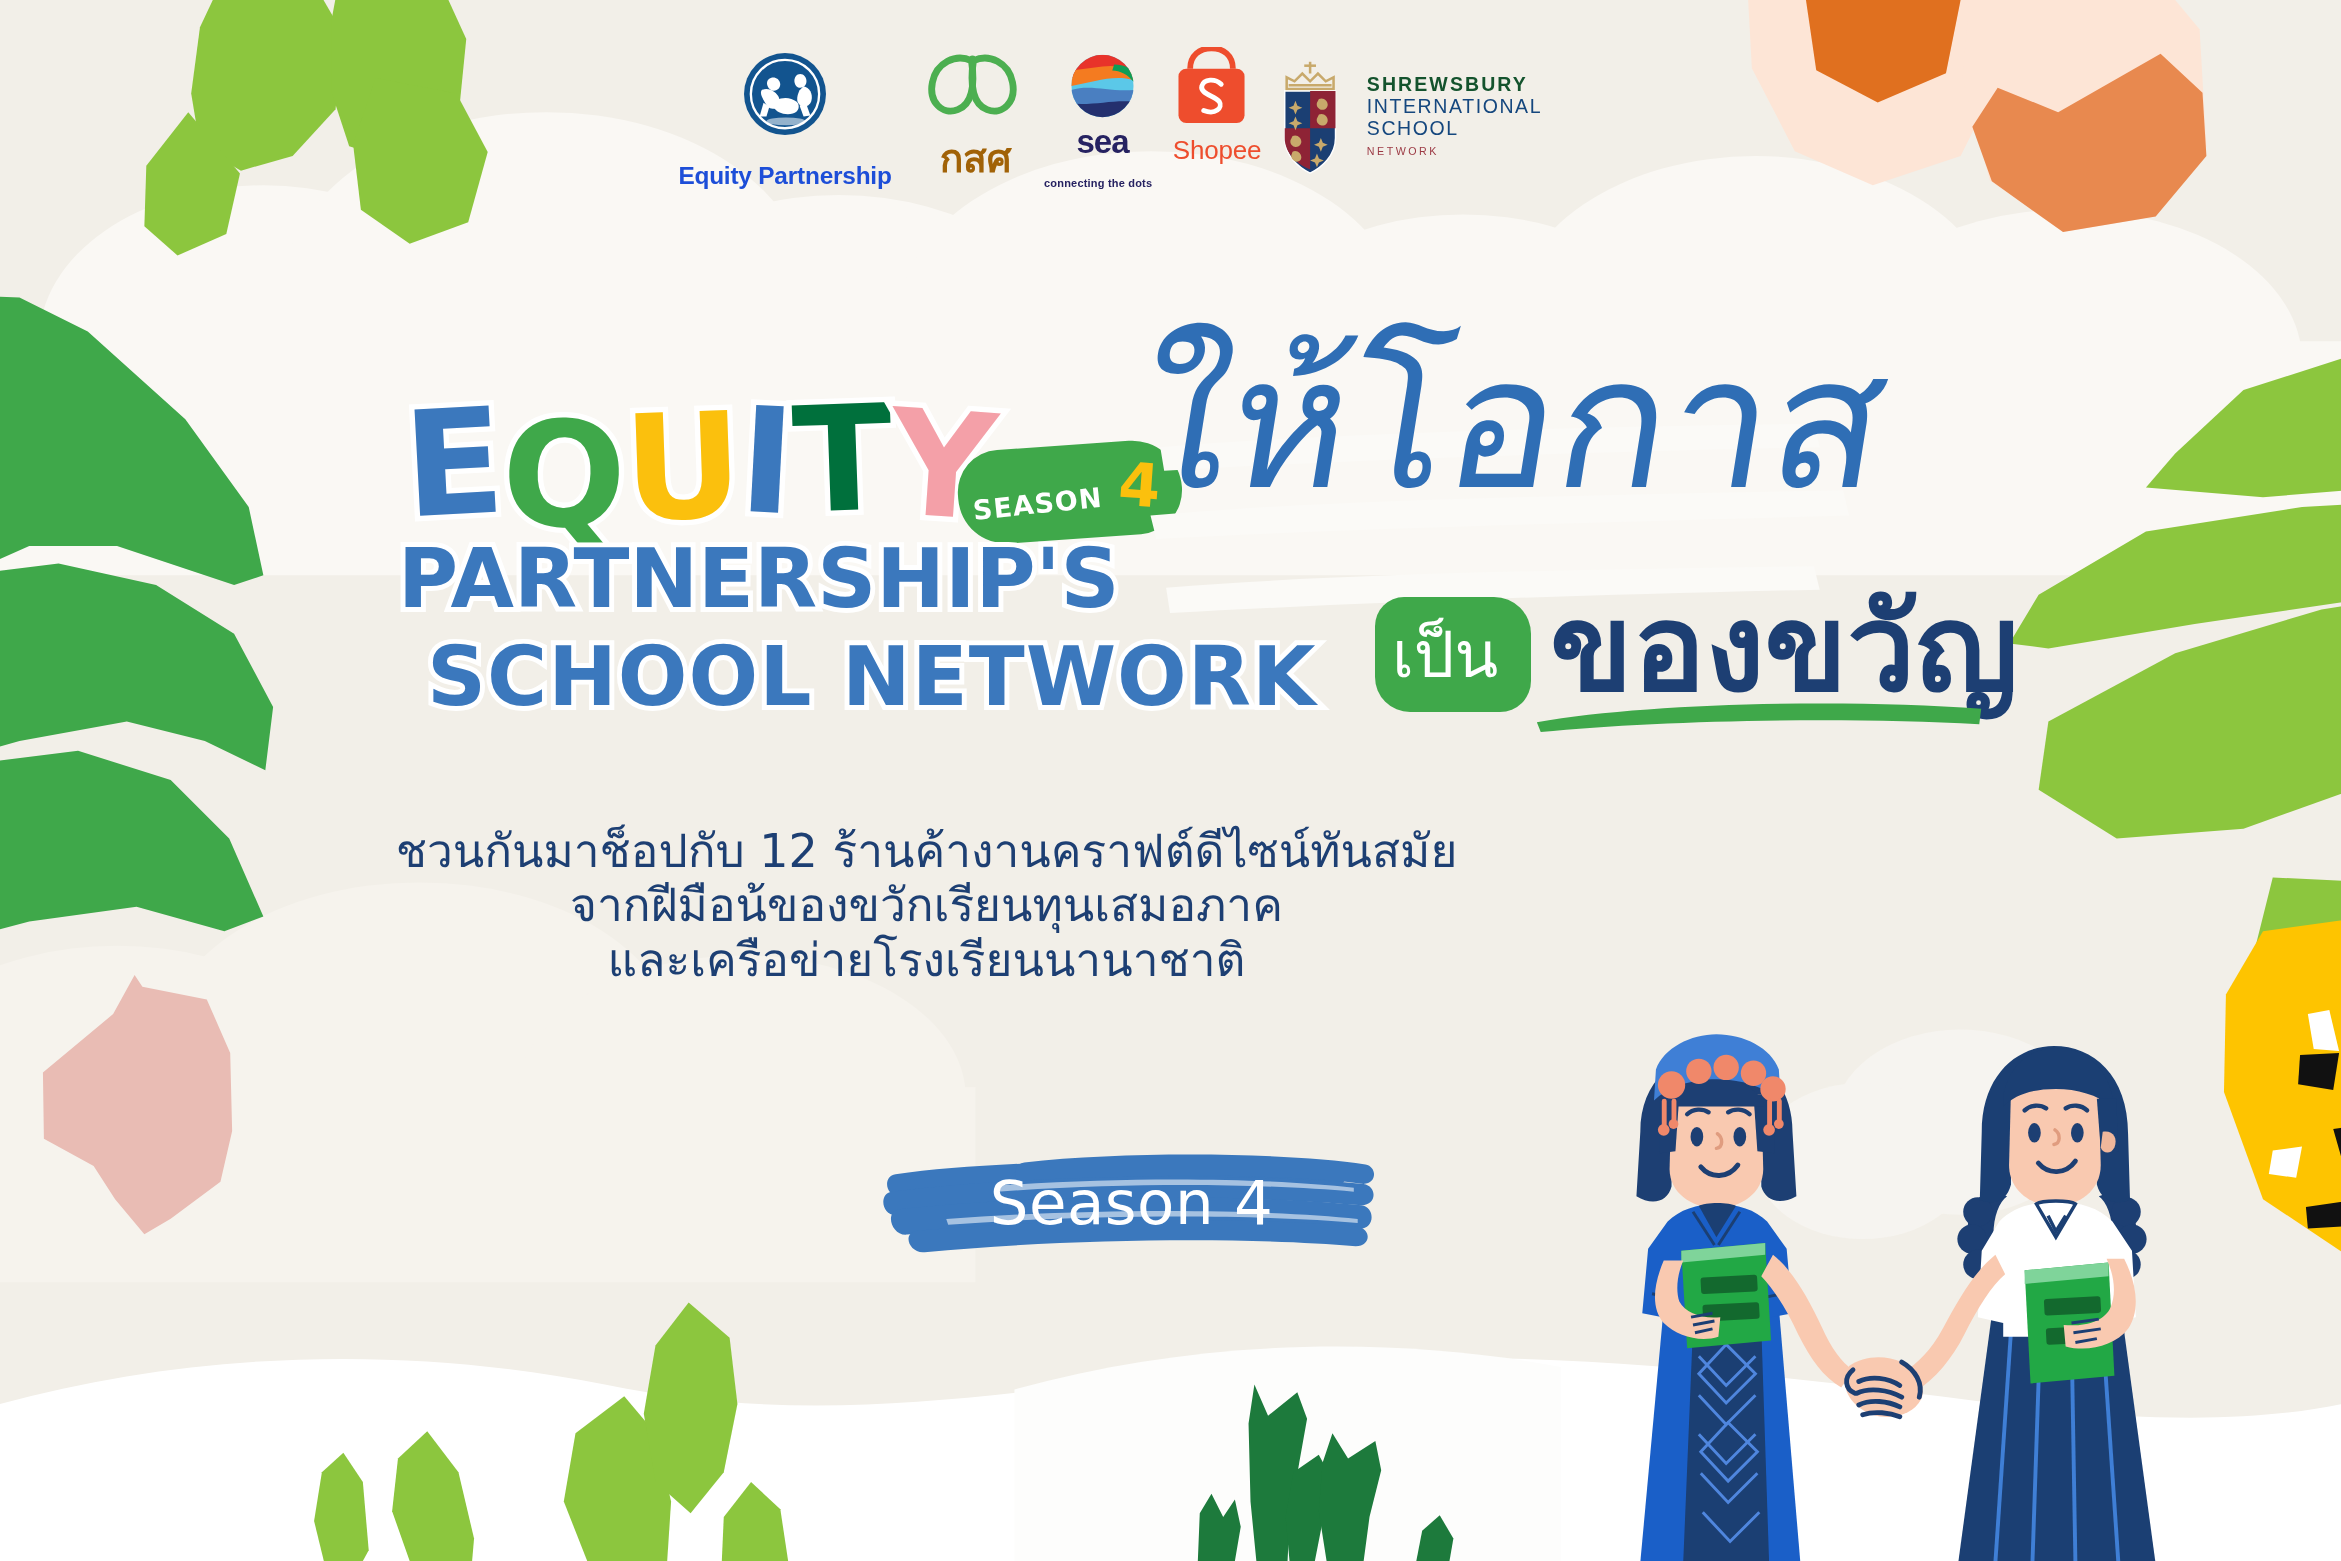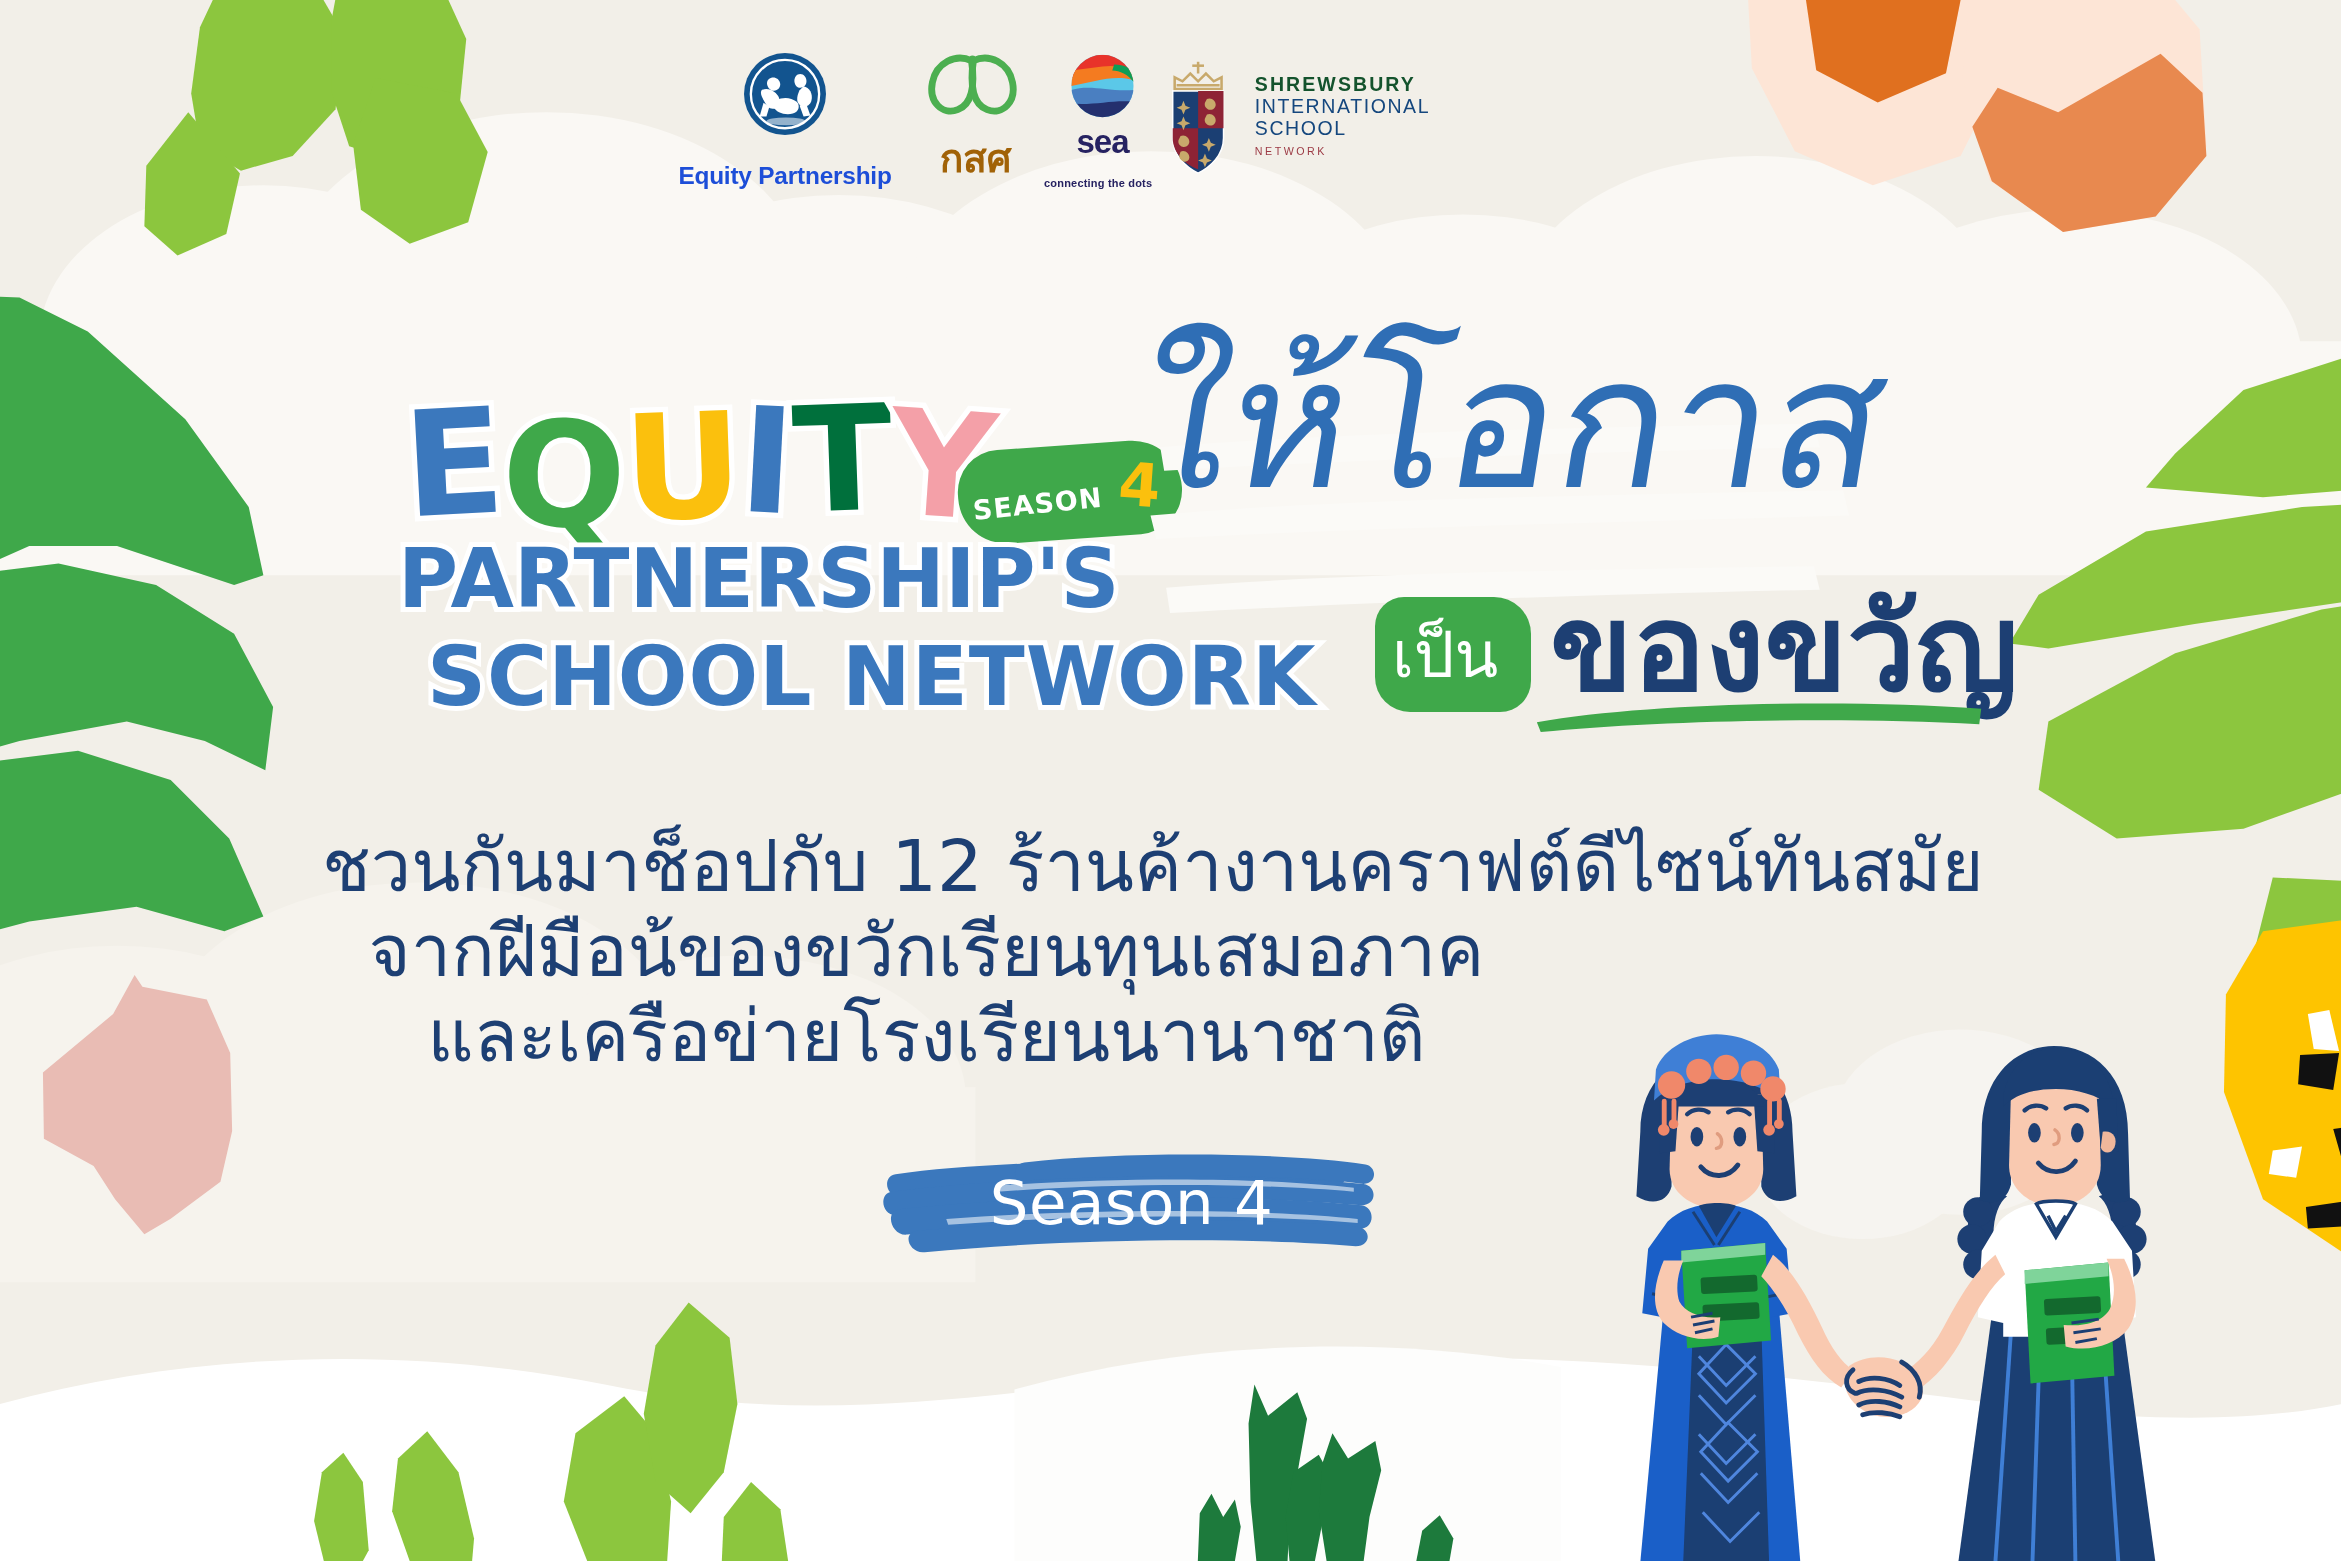--- a/index.html
+++ b/index.html
@@ -124,21 +124,21 @@
     font-family:"DejaVu Sans", sans-serif;
     font-size:121px; color:#1d3f73; font-weight:bold;
     line-height:1; white-space:nowrap;
   }
 
   
   .body-copy {
     position:absolute; left:322px; top:824px; width:1209px;
     text-align:center; color:#1d3f73;
     font-family:"DejaVu Sans", sans-serif;
-    font-size:72px; line-height:1.18; font-weight:normal;
+    font-size:46px; line-height:1.18; font-weight:normal;
   }
   .body-copy div { white-space:nowrap; }
 
   
   .season4 {
     position:absolute; left:878px; top:1141px; width:507px; height:117px;
   }
   .season4 .s4-label {
     position:absolute; left:0; right:0; top:26px; text-align:center;
     color:#ffffff; font-size:61px; font-family:"DejaVu Sans", sans-serif;
@@ -294,20 +294,28 @@
           <path d="M28 24 L60 20 C 76 18, 86 22, 92 26 L92 34 C 72 28, 50 36, 28 40 Z" fill="#f47b20"></path>
           <path d="M72 18 C 82 18, 90 22, 92 26 L92 36 C 86 28, 78 24, 70 24 Z" fill="#0e9d57"></path>
           <path d="M28 44 C 48 38, 66 46, 92 44 L92 58 C 68 54, 50 62, 28 58 Z" fill="#4a7fc1"></path>
           <path d="M28 58 C 52 60, 70 54, 92 56 L92 74 L28 74 Z" fill="#24306e"></path>
         </g>
       </svg>
       <div class="logo-word">sea</div>
       <div class="logo-tag">connecting the dots</div>
     </div>
 
+    <div class="logo-cell lc-shopee">
+      <svg width="102" height="90" viewBox="0 0 105 92">
+        <path d="M30 22 C30 8, 40 1, 52 1 C 64 1, 74 8, 74 22" fill="none" stroke="#ee4d2d" stroke-width="6"></path>
+        <rect x="18" y="22" width="68" height="56" rx="8" fill="#ee4d2d"></rect>
+        <path d="M62 38 C 56 32, 44 32, 42 40 C 40 48, 56 50, 60 56 C 64 62, 56 70, 44 65" fill="none" stroke="#ffffff" stroke-width="5" stroke-linecap="round"></path>
+      </svg>
+      <div class="logo-word">Shopee</div>
+    </div>
 
     <div class="logo-cell lc-shrews">
       <svg width="84" height="127" viewBox="0 0 86 130">
         <g fill="none" stroke="#c8a96b" stroke-width="2.6">
           <path d="M14 38 L14 26 L22 30 L30 22 L38 30 L46 22 L54 30 L62 26 L62 38 Z"></path>
           <path d="M38 22 L38 10"></path>
           <path d="M32 14 L44 14"></path>
           <path d="M16 34 L60 34"></path>
         </g>
         <path d="M12 40 L64 40 L64 88 C 64 106, 50 118, 38 124 C 26 118, 12 106, 12 88 Z" fill="#1b3f73" stroke="#ffffff" stroke-width="1.5"></path>

